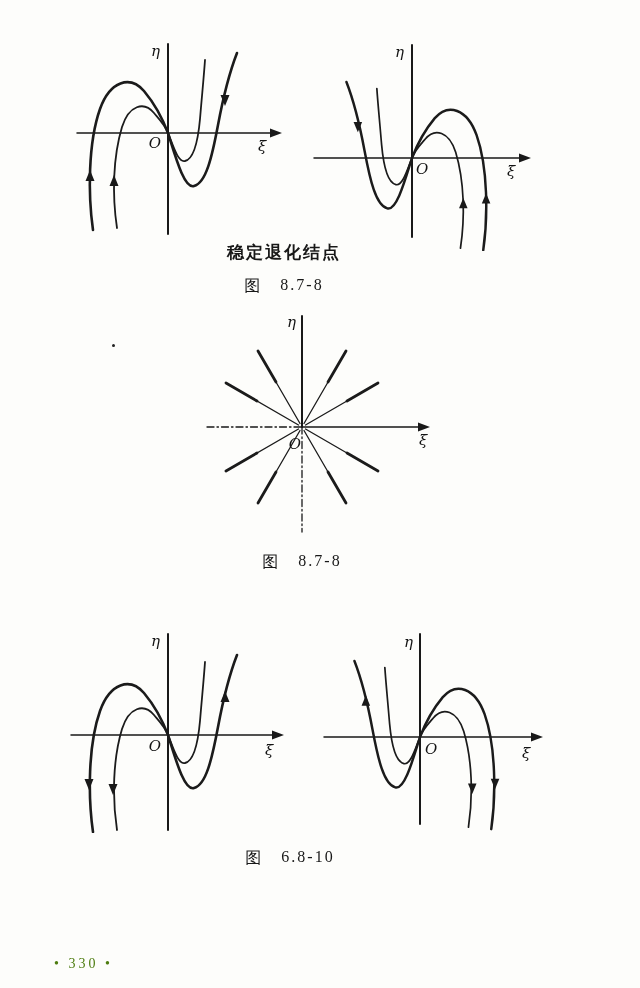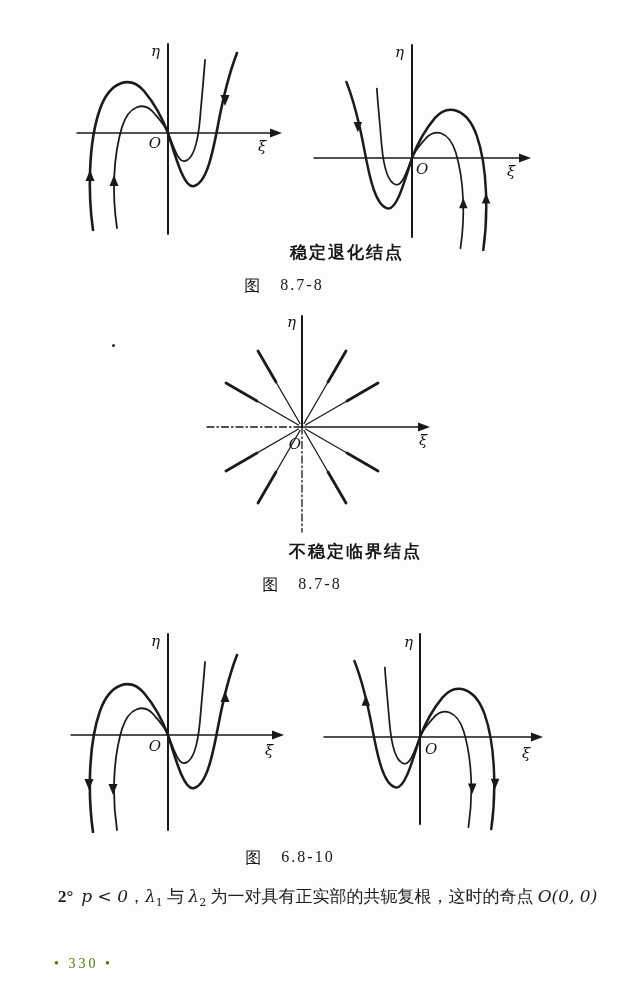--- a/index.html
+++ b/index.html
@@ -15,21 +15,21 @@
   .ax{stroke:#191919;stroke-width:1.5;stroke-linecap:round;fill:none;}
   .axv{stroke-width:2;}
   .dash{stroke-dasharray:7 3 1.5 3;stroke-width:1.3;}
   .ah{fill:#191919;stroke:none;}
   .traj{fill:none;stroke:#1b1b1b;stroke-linecap:round;}
   .outer{stroke-width:2.6;}
   .inner{stroke-width:1.8;}
   .ray{stroke:#1b1b1b;stroke-width:1.3;stroke-linecap:round;}
   .raytip{stroke:#1b1b1b;stroke-width:2.8;stroke-linecap:round;}
   .lab{font:italic 15px "DejaVu Serif",serif;fill:#141414;}
-  .caption{position:absolute;text-align:right;color:#181818;}
+  .caption{position:absolute;text-align:center;color:#181818;}
   .cap-title{font-size:17px;letter-spacing:2px;font-weight:600;}
   .cap-label{display:flex;justify-content:center;gap:20px;font-size:16px;margin-top:12px;}
   .cap-num{letter-spacing:2px;}
   .para{position:absolute;left:28px;top:883px;width:592px;font-size:17px;line-height:27px;}
   .pline{white-space:nowrap;}
   .pline1{padding-left:30px;}
   .marker{font-weight:700;margin-right:8px;}
   .math{font-style:italic;font-family:"DejaVu Serif",serif;}
   .math sub{font-size:11px;font-style:normal;}
   .cjk-bold{font-weight:700;}
@@ -104,21 +104,20 @@
     <line class="raytip" x1="133" y1="70" x2="151" y2="39"></line>
     <line class="raytip" x1="81" y1="160" x2="63" y2="191"></line>
     <line class="raytip" x1="133" y1="160" x2="151" y2="191"></line>
     <line class="raytip" x1="81" y1="70" x2="63" y2="39"></line>
     <text class="lab" x="101" y="15" text-anchor="end">η</text>
     <text class="lab" x="224" y="133">ξ</text>
     <text class="lab" x="100" y="137" text-anchor="middle">O</text>
   </svg>
 
   <div class="caption" style="left:182px;top:540px;width:240px">
-    <div class="cap-title">不稳定临界结点</div>
     <div class="cap-label">
       <span>图</span>
       <span class="cap-num">8.7-8</span>
     </div>
   </div>
 
   <svg class="plot" style="left:55px;top:628px" width="240" height="205" viewBox="0 0 240 205">
     <line class="ax axv" x1="113" y1="6" x2="113" y2="202"></line>
     <line class="ax" x1="16" y1="107" x2="218" y2="107"></line>
     <polygon class="ah" points="217,102.5 217,111.5 229,107"></polygon>
@@ -151,18 +150,17 @@
   </svg>
 
   <div class="caption" style="left:170px;top:836px;width:240px">
     <div class="cap-label">
       <span>图</span>
       <span class="cap-num">6.8-10</span>
     </div>
   </div>
 
   <div class="para">
-    <div class="pline pline1"><span class="marker">2°</span><span class="math">p &lt; 0</span><span>，</span><span class="math"><span>λ</span><sub>1</sub></span><span> 与 </span><span class="math"><span>λ</span><sub>2</sub></span><span> 为一对具有正实部的共轭复根，这时的奇点 </span><span class="math">O(0, 0)</span></div>
   </div>
 
   <div class="pagenum">• 330 •</div>
 
 </div>
 
 </body></html>

